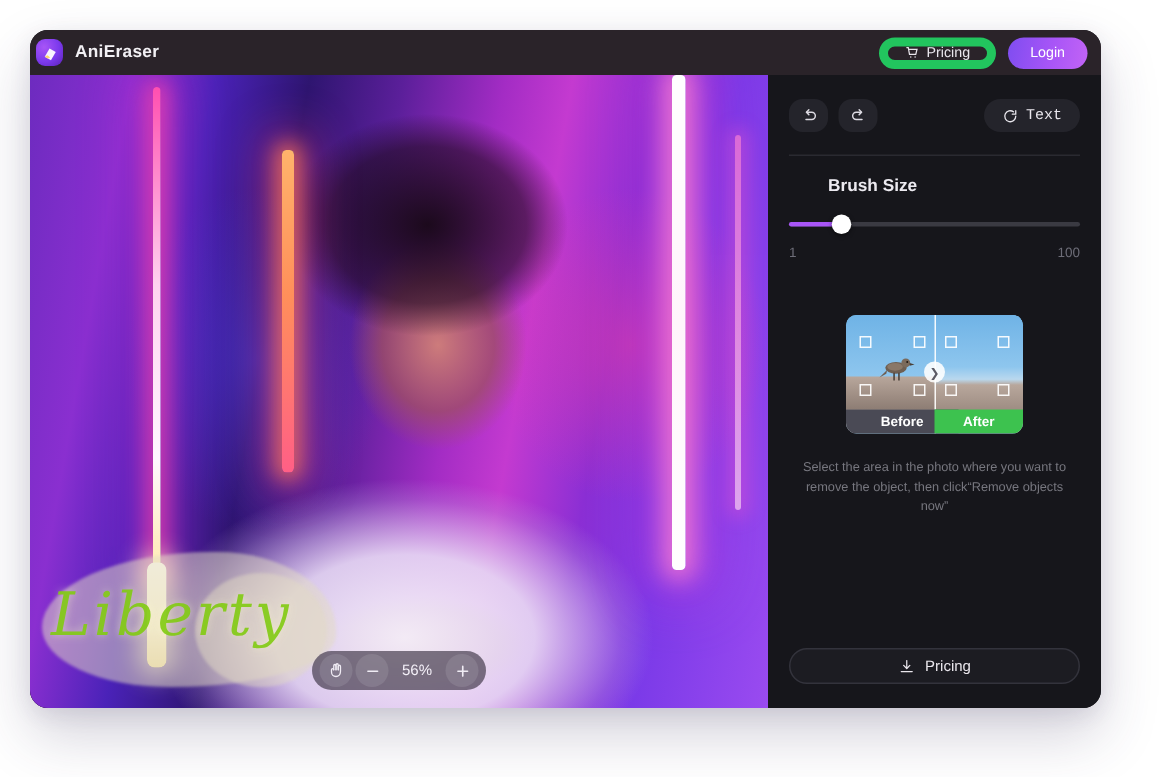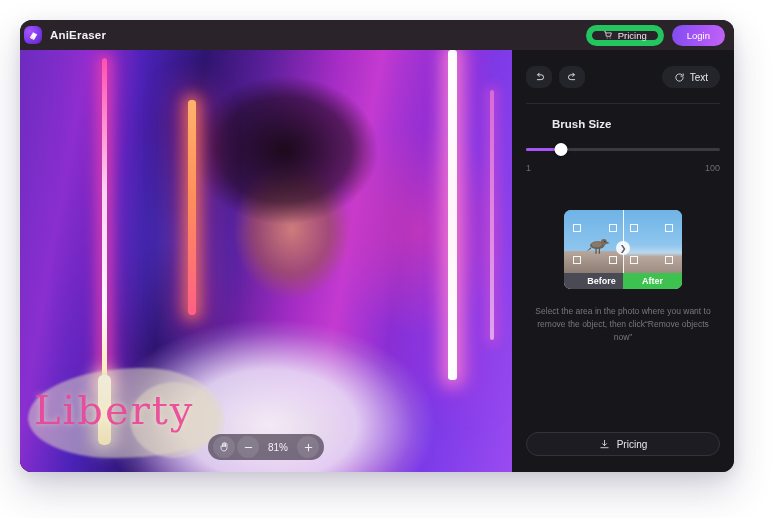--- a/index.html
+++ b/index.html
@@ -168,22 +168,23 @@
     background: linear-gradient(180deg, #ff7fd0 0%, #ffd0f0 100%);
     opacity: .7;
     box-shadow: 0 0 12px 5px rgba(255,90,200,0.5);
   }
 
   
   #watermark {
     position: absolute;
     left: 14px; top: 330px;
     width: 185px; height: 60px;
-    color: #ec4899;
+    color: #84cc16;
     font-family: "DejaVu Serif", serif;
+    font-style: italic;
     font-size: 40px;
     letter-spacing: 2px;
     text-shadow: 0 0 6px rgba(255,250,210,0.55);
     display: flex; align-items: center;
     opacity: .92;
   }
   #brush-mask {
     position: absolute;
     left: 8px; top: 318px;
     width: 196px; height: 90px;
@@ -263,21 +264,21 @@
     margin-left: auto;
     height: 22px;
     border-radius: 11px;
     background: #24242b;
     border: none;
     color: #e8e6ec;
     font-size: 10px;
     display: flex; align-items: center; gap: 5px;
     padding: 0 12px;
     cursor: pointer;
-    font-family: Liberation Sans, sans-serif;
+    font-family: Liberation Mono, monospace;
   }
   #panel-divider {
     height: 1px;
     background: #2a2a31;
     margin: 13px 0 0 0;
   }
 
   #brush-label {
     color: #eceaf0;
     font-size: 11.5px;
@@ -486,21 +487,21 @@
           <path d="M9 11V5.5a1.5 1.5 0 013 0V11"></path>
           <path d="M12 11V4.5a1.5 1.5 0 013 0V11"></path>
           <path d="M15 11V6.5a1.5 1.5 0 013 0V13c0 4-2.5 7-6 7s-6-2.5-6-6v-3a1.5 1.5 0 013 0"></path>
         </svg>
       </button>
       <button class="zoom-btn">
         <svg width="11" height="11" viewBox="0 0 24 24" stroke="#f0ecf4" stroke-width="2.4" stroke-linecap="round">
             <path d="M5 12h14"></path>
           </svg>
       </button>
-      <span id="zoom-level">81%</span>
+      <span id="zoom-level">56%</span>
       <button class="zoom-btn">
         <svg width="11" height="11" viewBox="0 0 24 24" stroke="#f0ecf4" stroke-width="2.4" stroke-linecap="round">
             <path d="M5 12h14M12 5v14"></path>
           </svg>
       </button>
     </div>
   </div>
 
   <div id="side-panel">
 

